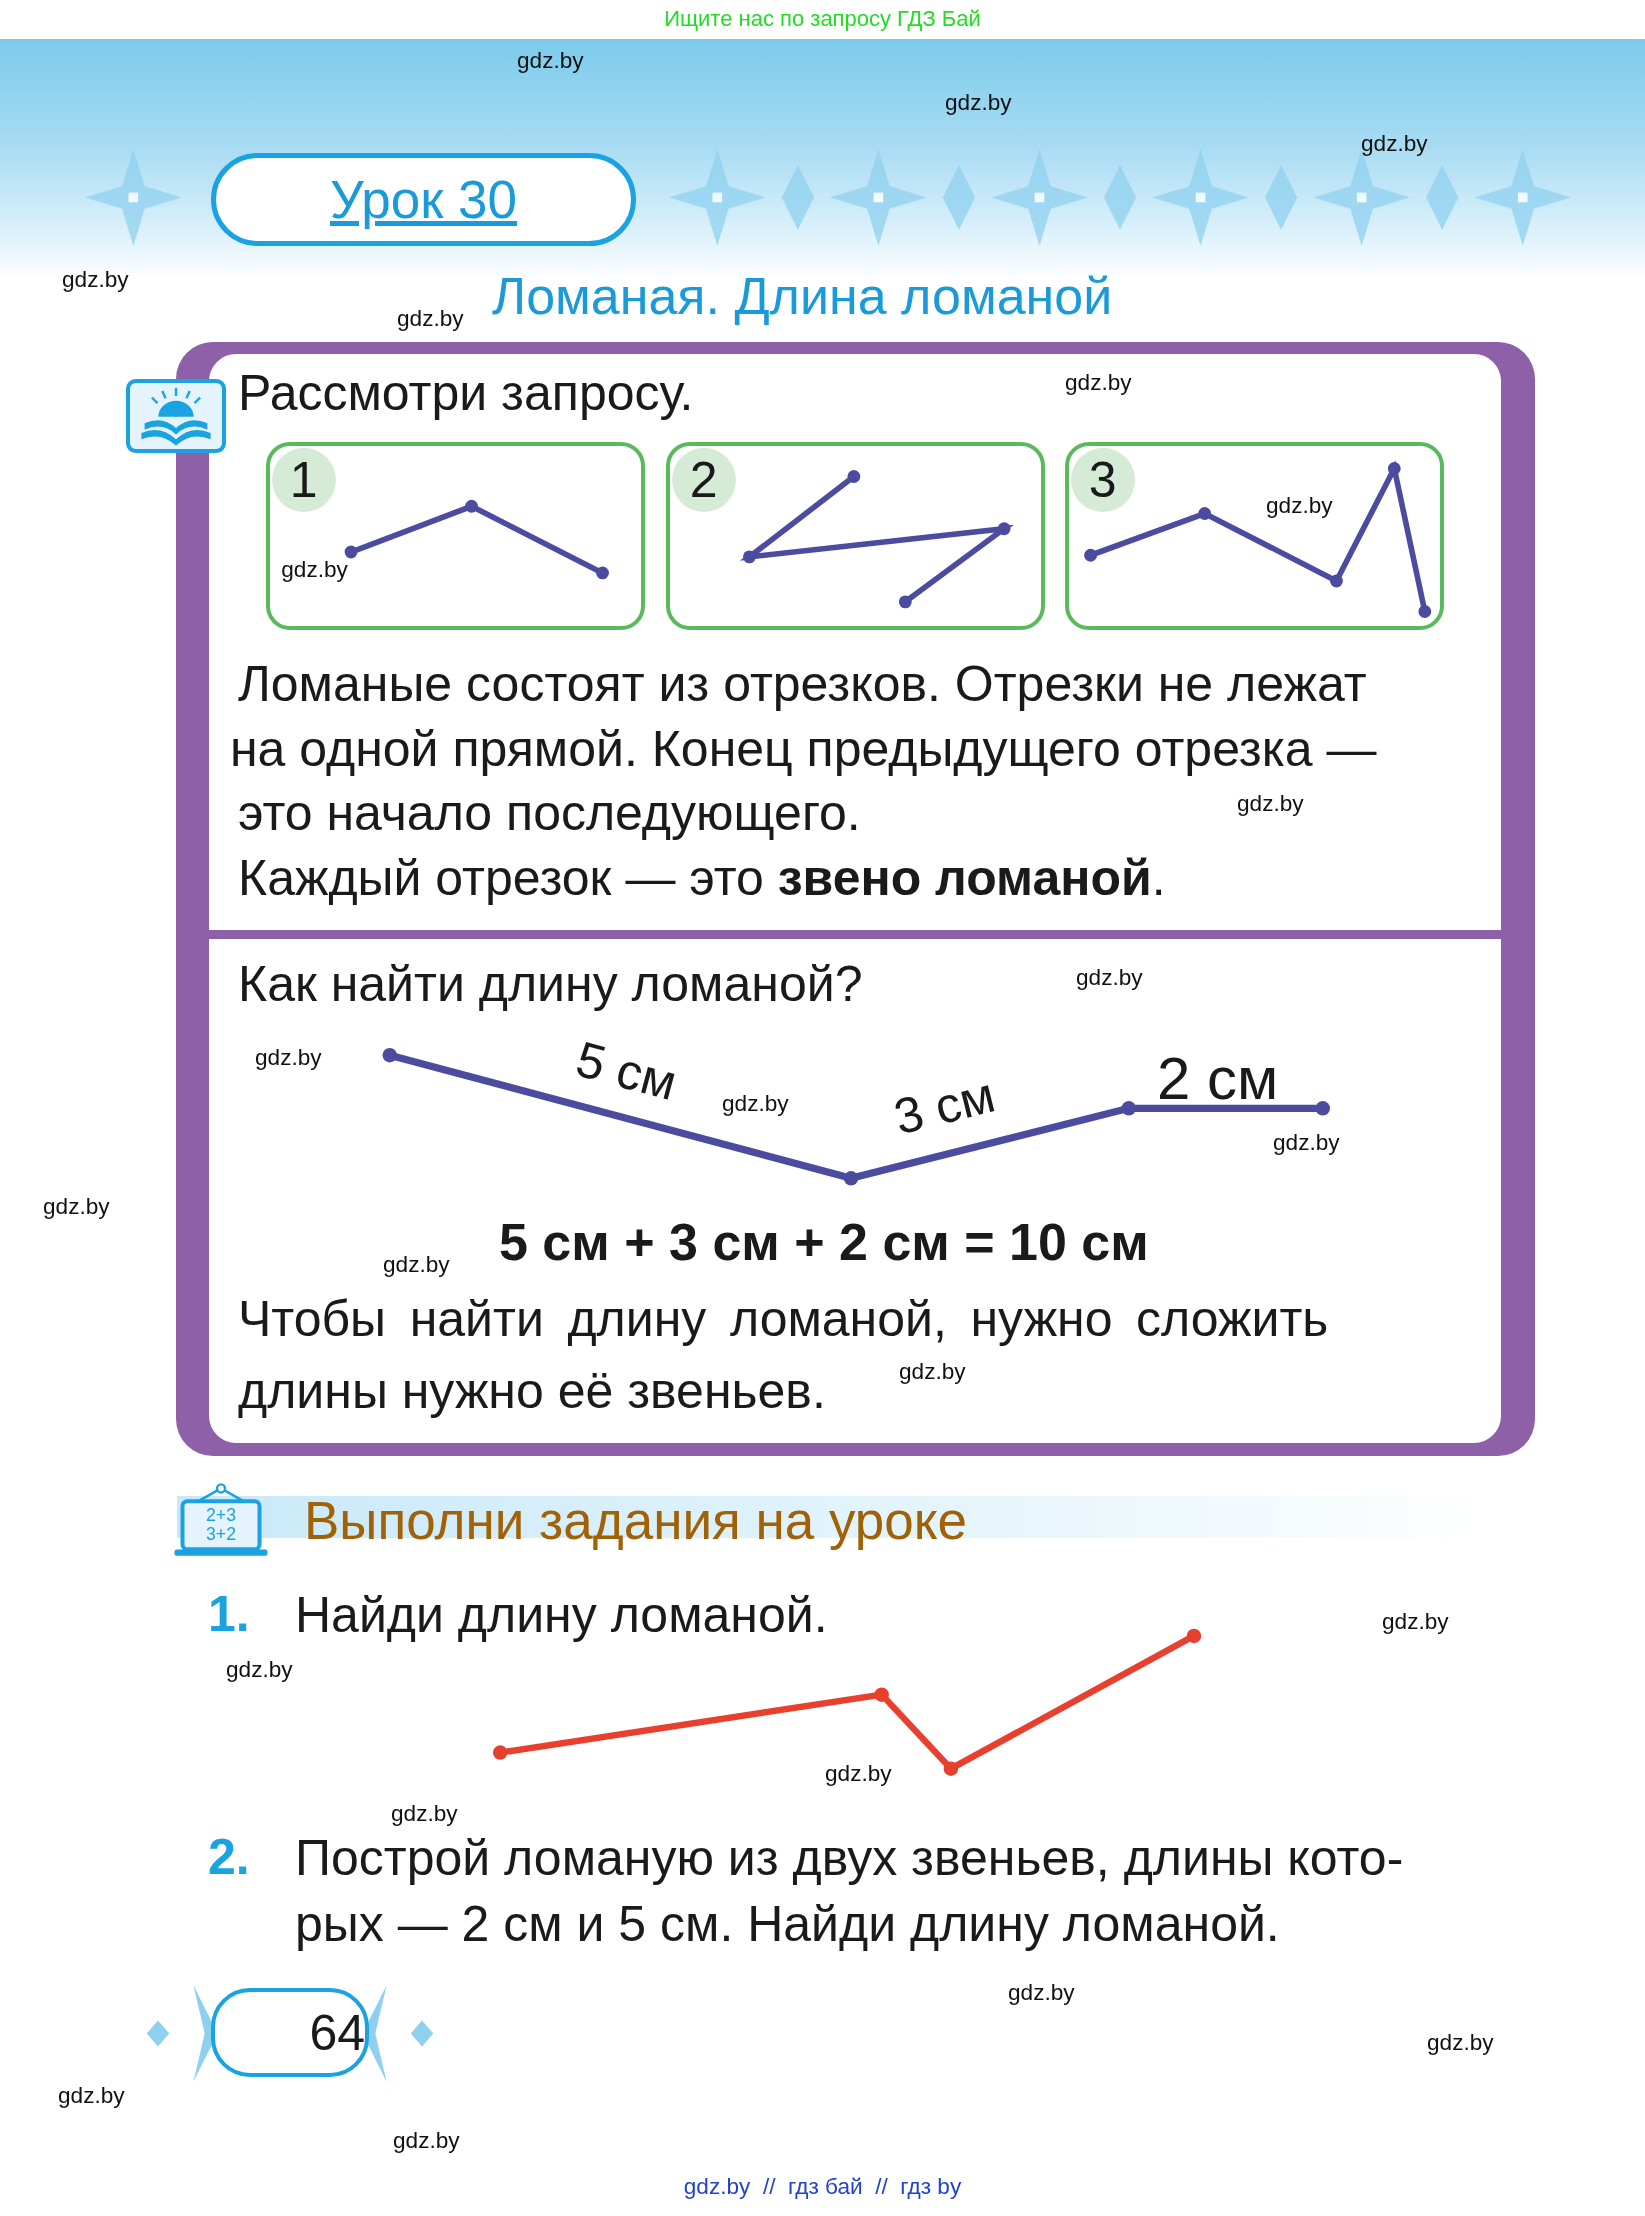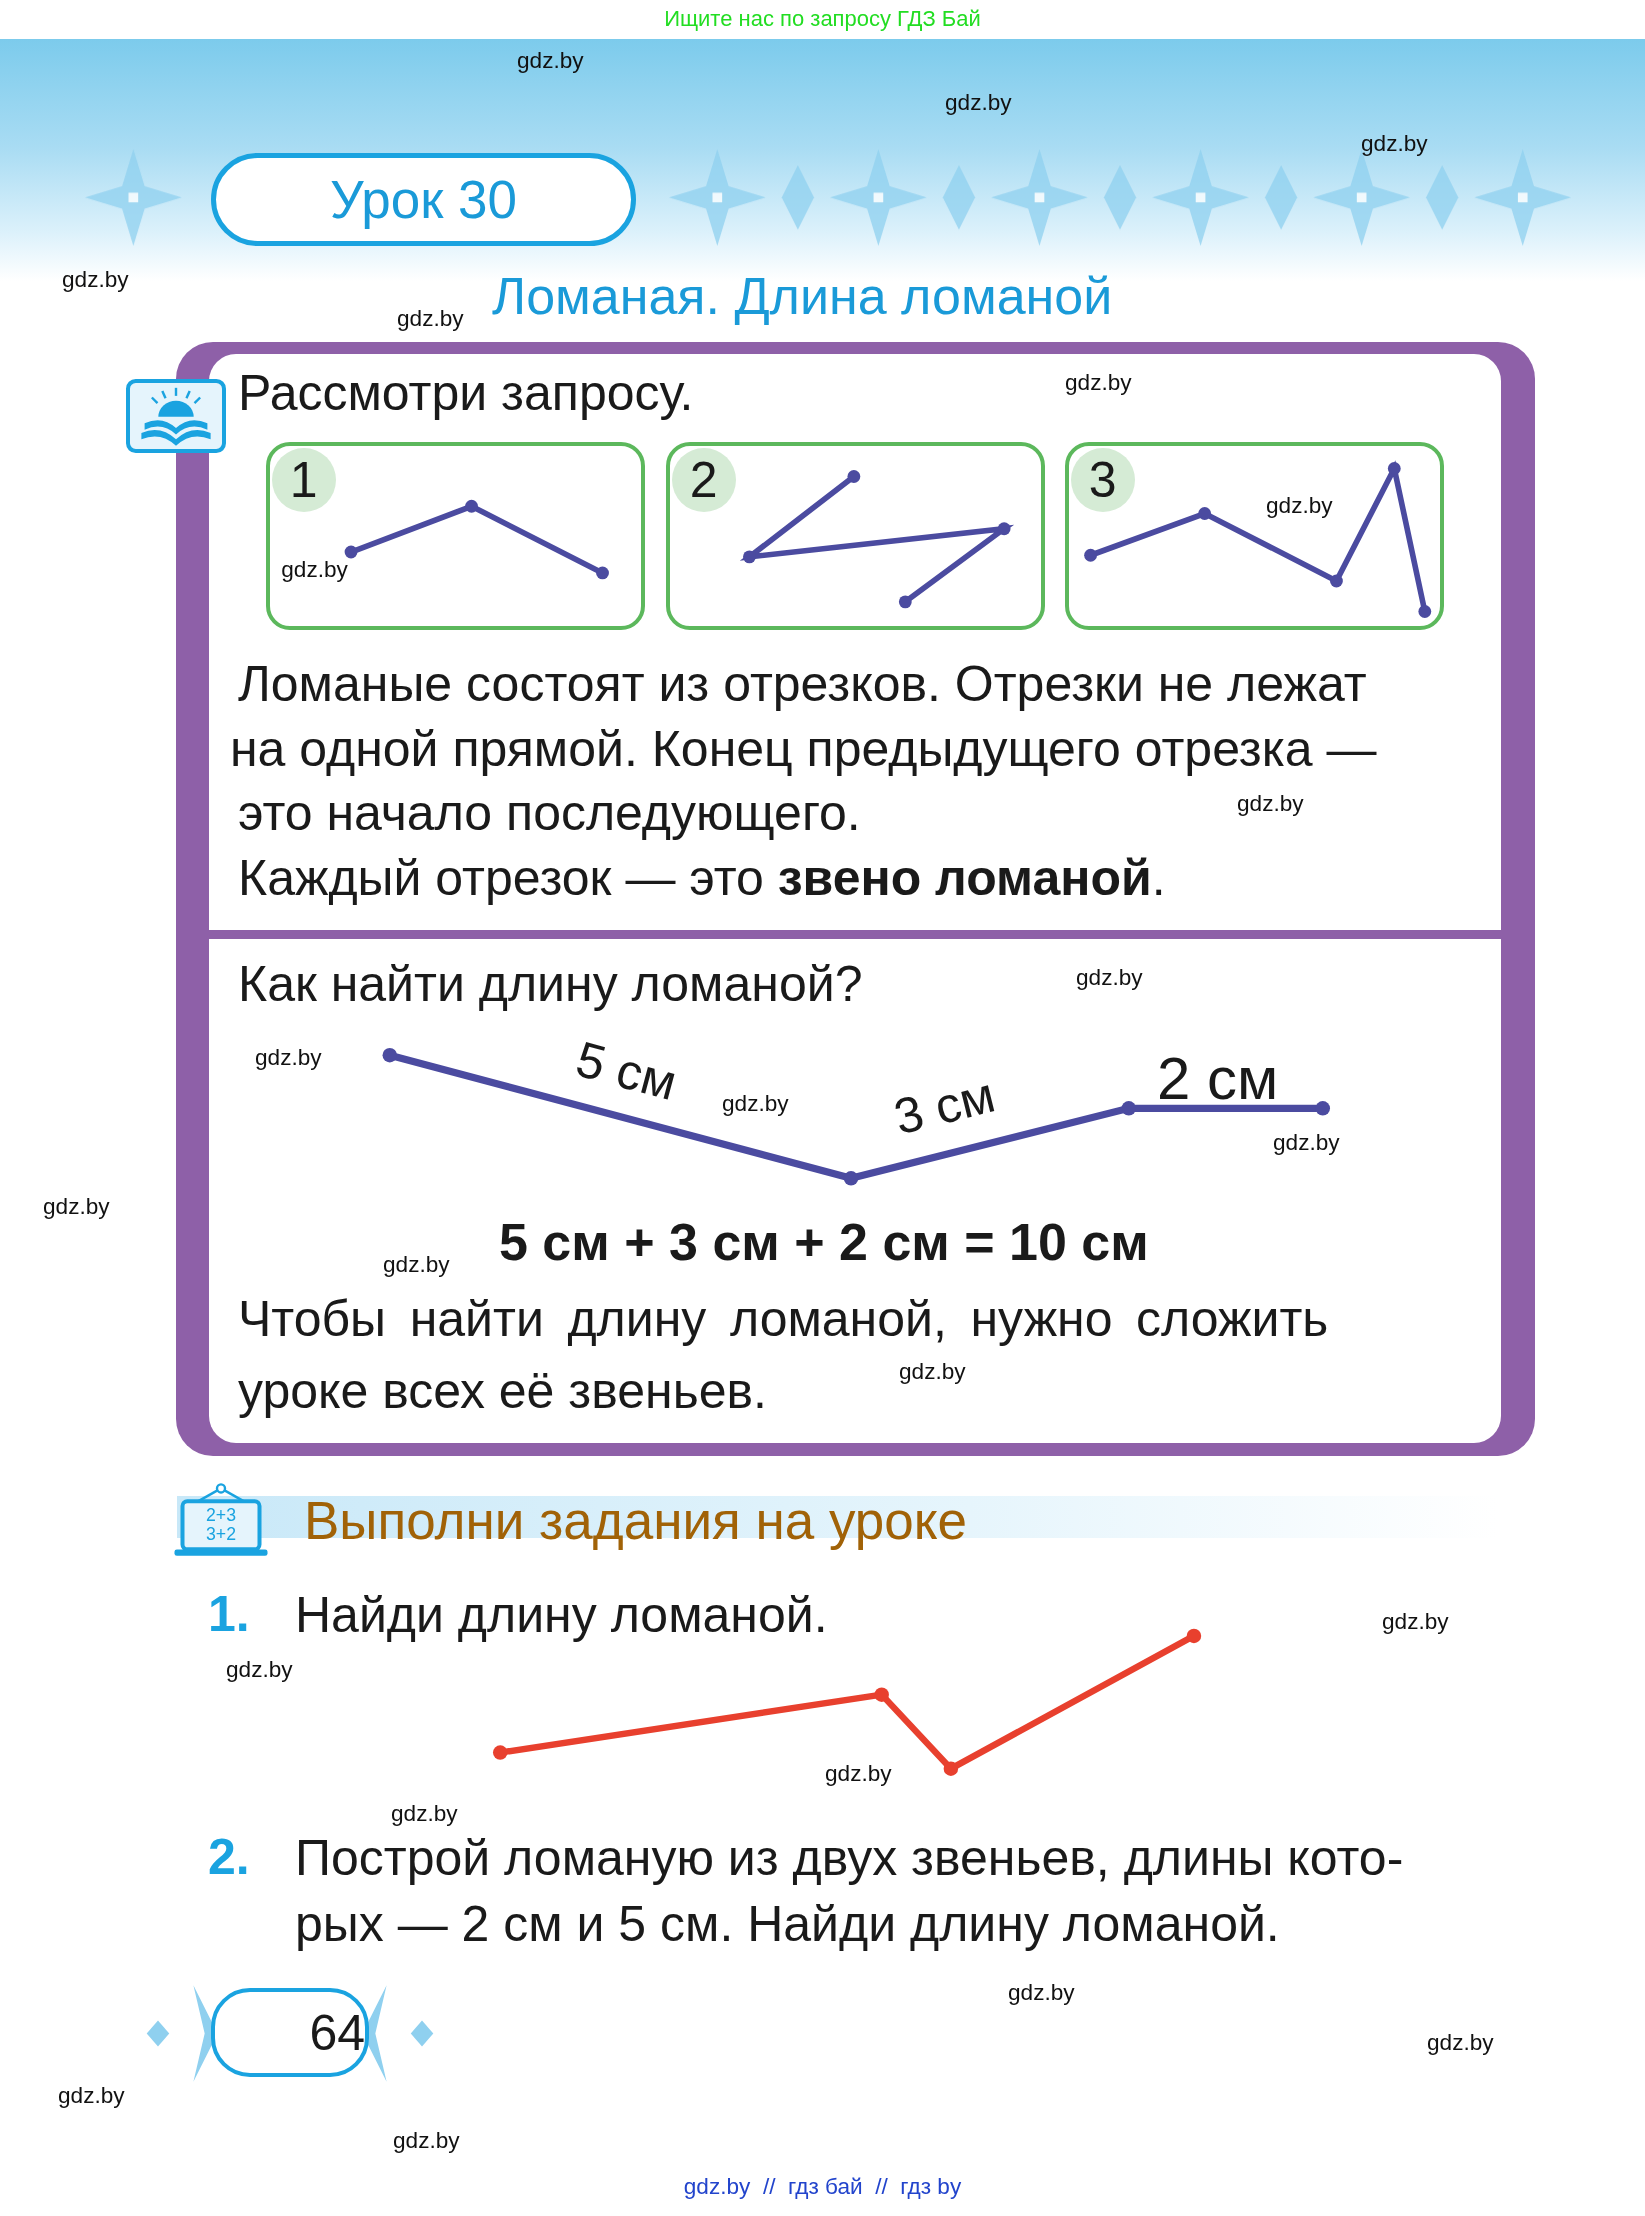--- a/index.html
+++ b/index.html
@@ -18,21 +18,21 @@
   .header-band {
     left: 0; top: 39px; width: 1645px; height: 242px;
     background: linear-gradient(to bottom, #7ccbec 0%, #a9dcf3 45%, #dcf1fb 80%, #ffffff 100%);
   }
   .ornament-row { left: 81px; top: 137px; width: 1490px; height: 121px; }
   .lesson-pill {
     left: 211px; top: 153px; width: 425px; height: 93px;
     border: 5.6px solid #1aa3e0; border-radius: 47px; background: #ffffff;
     box-sizing: border-box; display: flex; align-items: center; justify-content: center;
   }
-  .lesson-pill span { font-size: 53px; color: #1a9ad8; }
+  .lesson-pill span { font-size: 53px; color: #1a9ad8; text-decoration: underline; }
   .lesson-title {
     left: 492px; top: 266px; font-size: 52px; font-weight: normal; color: #1a9ad8;
     white-space: nowrap;
   }
   .watermark { font-size: 22.6px; color: #111; white-space: nowrap; }
   .purple-frame {
     left: 176px; top: 342px; width: 1359px; height: 1114px;
     background: #8e60a8; border-radius: 37px;
   }
   .inner-top {
@@ -209,21 +209,21 @@
 <div class="abs body-text" style="left:894px;top:1074px;transform:rotate(-14deg);font-size:50px">3 см</div>
 <div class="abs body-text" style="left:1157px;top:1047px;font-size:60px">2 см</div>
 <div class="abs watermark" style="left:255px;top:1045px">gdz.by</div>
 <div class="abs watermark" style="left:722px;top:1091px">gdz.by</div>
 <div class="abs watermark" style="left:1273px;top:1130px">gdz.by</div>
 
 <div class="abs formula" style="left:499px;top:1212px">5 см + 3 см + 2 см = 10 см</div>
 <div class="abs watermark" style="left:383px;top:1252px">gdz.by</div>
 
 <div class="abs body-text" style="left:238px;top:1287px;word-spacing:9.7px">Чтобы найти длину ломаной, нужно сложить</div>
-<div class="abs body-text" style="left:238px;top:1359px">уроке всех её звеньев.</div>
+<div class="abs body-text" style="left:238px;top:1359px">длины нужно её звеньев.</div>
 <div class="abs watermark" style="left:899px;top:1359px">gdz.by</div>
 <div class="abs watermark" style="left:43px;top:1194px">gdz.by</div>
 
 <div class="abs section-header-band"></div>
 <div class="abs" style="left:171px;top:1482px;width:100px;height:77px">
   <svg width="100" height="77" viewBox="0 0 124 96">
     <line x1="62" y1="8" x2="30" y2="26" stroke="#1aa3e0" stroke-width="3"></line>
     <line x1="62" y1="8" x2="94" y2="26" stroke="#1aa3e0" stroke-width="3"></line>
     <circle cx="62" cy="8" r="5" fill="#ffffff" stroke="#1aa3e0" stroke-width="3"></circle>
     <rect x="14" y="24" width="96" height="60" rx="6" fill="#e5f4fc" stroke="#1aa3e0" stroke-width="5"></rect>

